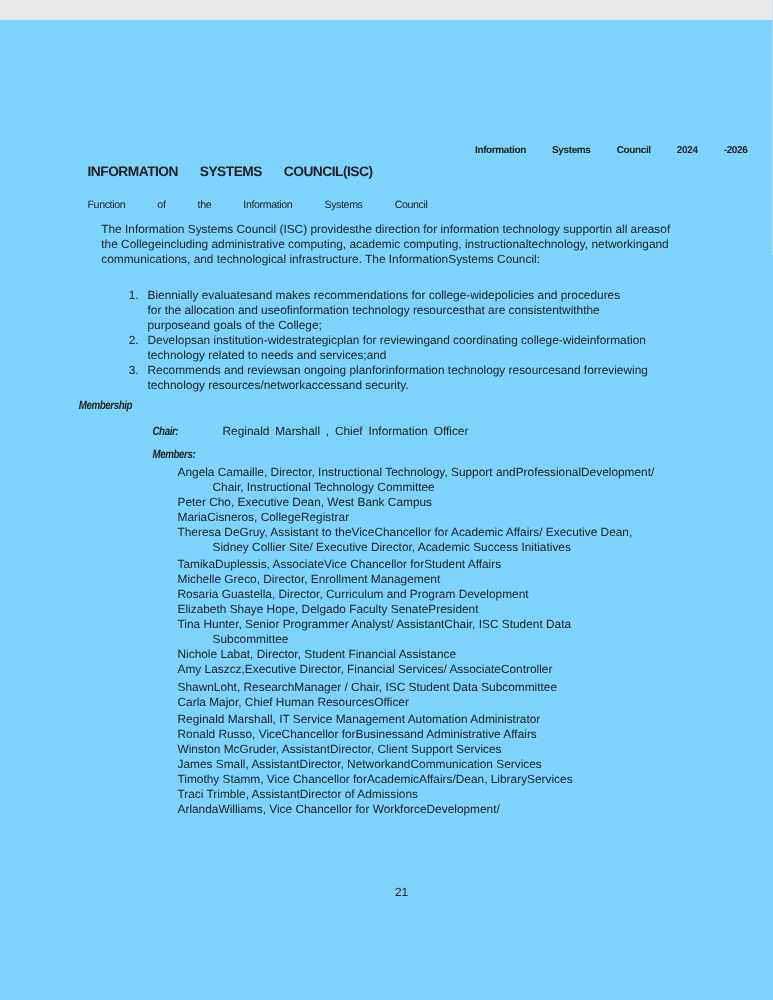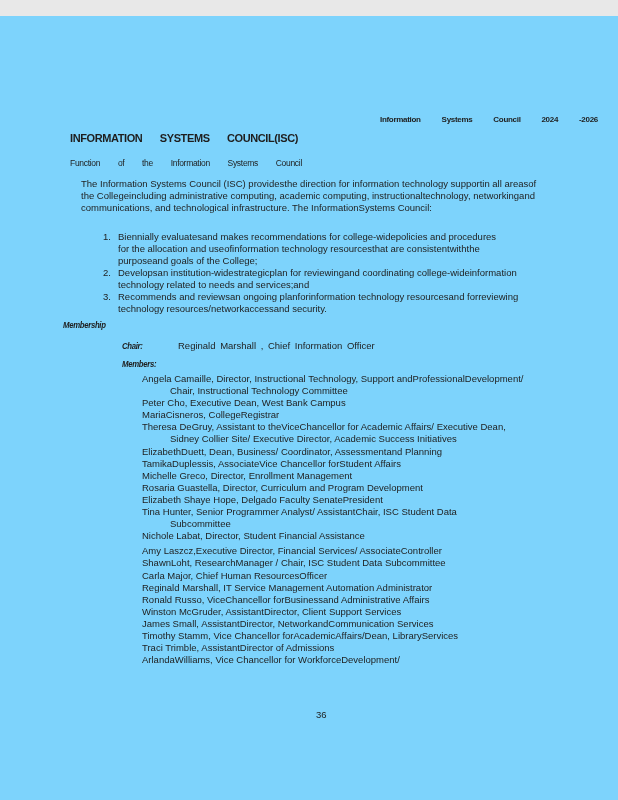--- a/index.html
+++ b/index.html
@@ -17,21 +17,21 @@
 
   .header-line {
     position:absolute; left:380px; top:99px; width:218px;
     font-size:8px; font-weight:bold; letter-spacing:-0.3px;
   }
   .doc-title {
     position:absolute; left:70px; top:116px; width:228px;
     font-size:11px; font-weight:bold; letter-spacing:-0.4px;
   }
   .function-heading {
-    position:absolute; left:70px; top:142px; width:232px;
+    position:absolute; left:70px; top:142px; width:272px;
     font-size:8.5px; letter-spacing:-0.3px;
   }
   .intro {
     position:absolute; left:81px; top:162px; width:540px;
     font-size:9.5px; line-height:12px; white-space:pre-line;
   }
   .duties-list {
     position:absolute; left:103px; top:215px; width:487px;
     font-size:9.5px; line-height:12px;
   }
@@ -124,35 +124,34 @@
 
   <span class="role-label members-label-pos">Members:</span>
 
   <div class="members-list">
       <div class="member">Angela Camaille, Director, Instructional Technology, Support andProfessionalDevelopment/
 Chair, Instructional Technology Committee</div>
       <div class="member">Peter Cho, Executive Dean, West Bank Campus</div>
       <div class="member">MariaCisneros, CollegeRegistrar</div>
       <div class="member">Theresa DeGruy, Assistant to theViceChancellor for Academic Affairs/ Executive Dean,
 Sidney Collier Site/ Executive Director, Academic Success Initiatives</div>
-      <div class="member">ElizabethDuett, Dean, Business/ Coordinator, Assessmentand Planning</div>
       <div class="member">TamikaDuplessis, AssociateVice Chancellor forStudent Affairs</div>
       <div class="member">Michelle Greco, Director, Enrollment Management</div>
       <div class="member">Rosaria Guastella, Director, Curriculum and Program Development</div>
       <div class="member">Elizabeth Shaye Hope, Delgado Faculty SenatePresident</div>
       <div class="member">Tina Hunter, Senior Programmer Analyst/ AssistantChair, ISC Student Data
 Subcommittee</div>
       <div class="member">Nichole Labat, Director, Student Financial Assistance</div>
       <div class="member">Amy Laszcz,Executive Director, Financial Services/ AssociateController</div>
       <div class="member">ShawnLoht, ResearchManager / Chair, ISC Student Data Subcommittee</div>
       <div class="member">Carla Major, Chief Human ResourcesOfficer</div>
       <div class="member">Reginald Marshall, IT Service Management Automation Administrator</div>
       <div class="member">Ronald Russo, ViceChancellor forBusinessand Administrative Affairs</div>
       <div class="member">Winston McGruder, AssistantDirector, Client Support Services</div>
       <div class="member">James Small, AssistantDirector, NetworkandCommunication Services</div>
       <div class="member">Timothy Stamm, Vice Chancellor forAcademicAffairs/Dean, LibraryServices</div>
       <div class="member">Traci Trimble, AssistantDirector of Admissions</div>
       <div class="member">ArlandaWilliams, Vice Chancellor for WorkforceDevelopment/</div>
     </div>
 
-  <div class="page-number">36</div>
+  <div class="page-number">21</div>
 
 </div>
 
 </body></html>

